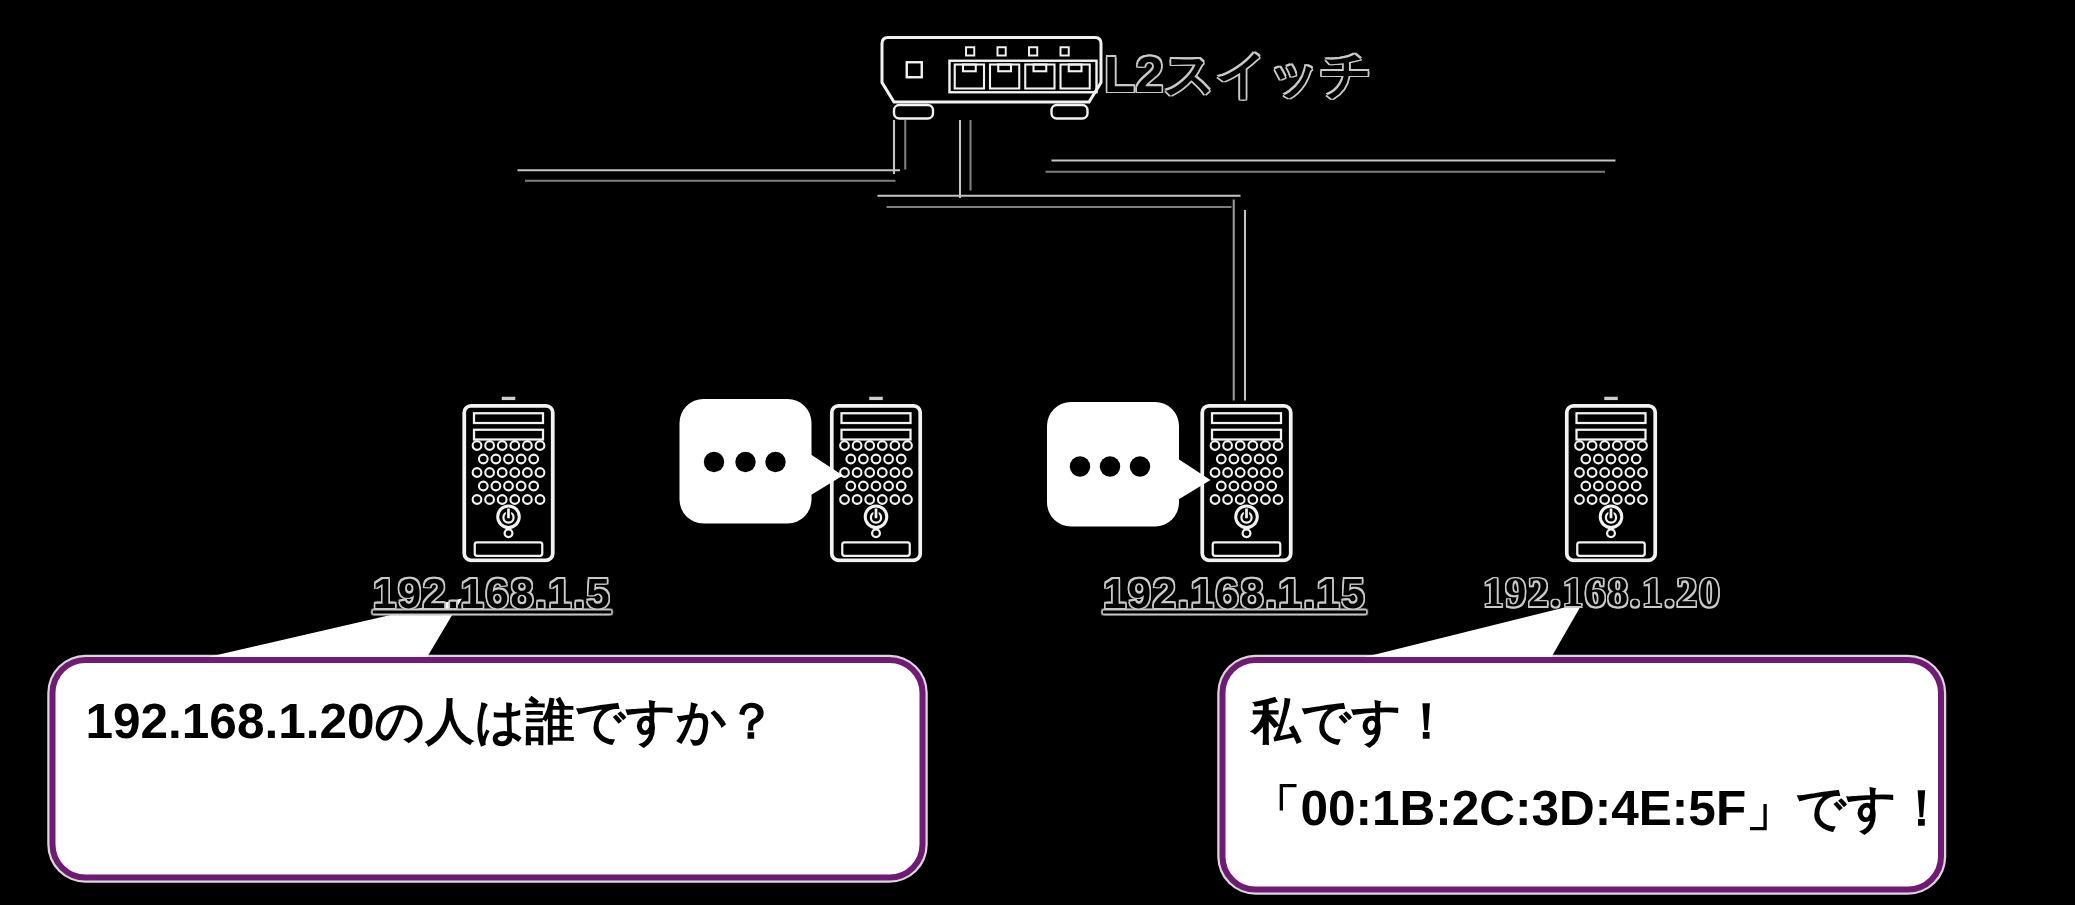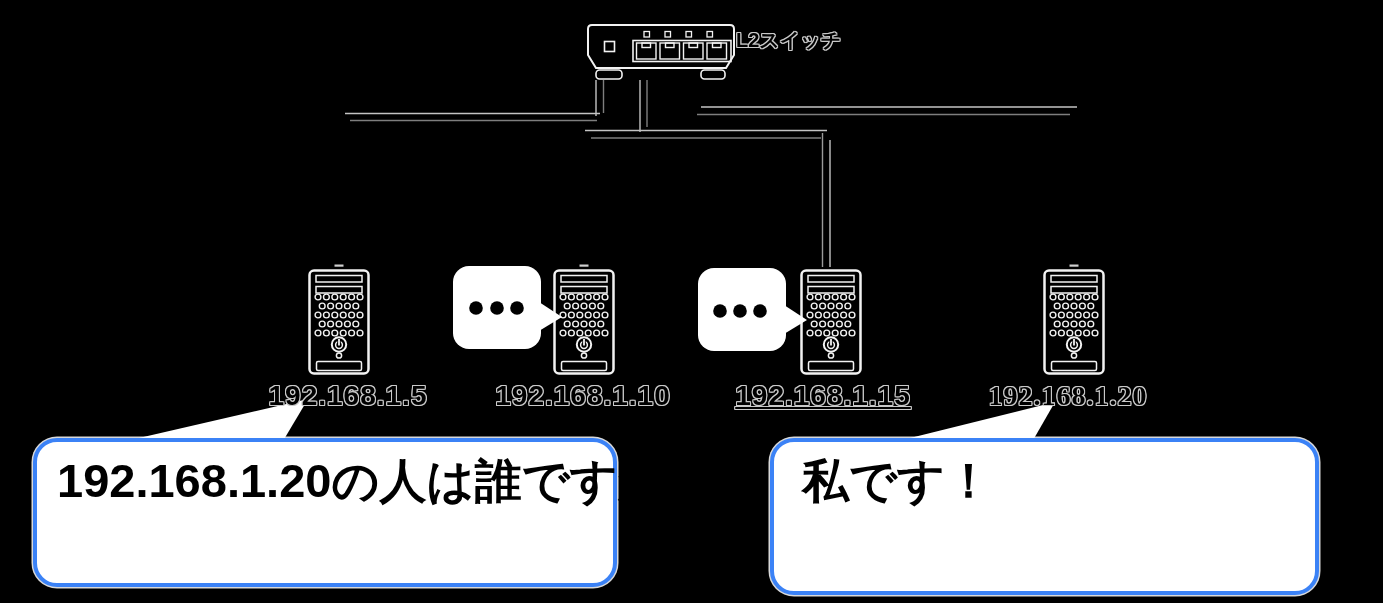--- a/index.html
+++ b/index.html
@@ -7,31 +7,31 @@
     position:relative;width:1383px;height:603px;background:#000;overflow:hidden;
     font-family:"Liberation Sans",sans-serif;
   }
   .stage svg{position:absolute;left:0;top:0;}
   
   .outlined{
     position:absolute;color:#000;font-weight:bold;white-space:nowrap;
     text-shadow:-1px -1px 0 #c9c9c9,1px -1px 0 #c9c9c9,-1px 1px 0 #c9c9c9,1px 1px 0 #c9c9c9,
                  0 -1px 0 #c9c9c9,0 1px 0 #c9c9c9,-1px 0 0 #c9c9c9,1px 0 0 #c9c9c9;
   }
-  .switch-label{left:736px;top:27px;font-size:20px;}
+  .switch-label{left:736px;top:27px;font-size:34px;}
   .ip-label{top:380px;width:240px;text-align:center;font-size:28px;letter-spacing:1px;}
-  .ip-1{left:228px;} .ip-2{left:463px;} .ip-3{left:703px;text-decoration:underline;} .ip-4{left:948px;font-family:Liberation Serif, serif;}
+  .ip-1{left:208px;text-decoration:underline;} .ip-2{left:463px;} .ip-3{left:703px;text-decoration:underline;} .ip-4{left:948px;font-family:Liberation Serif, serif;}
   .bubble{
-    position:absolute;background:#fff;border:4px solid #3b82f6;border-radius:24px;
+    position:absolute;background:#fff;border:4px solid #701a75;border-radius:24px;
     box-shadow:0 0 0 1.5px rgba(255,255,255,.85);
-    color:#000;font-weight:bold;font-size:47px;line-height:58px;
+    color:#000;font-weight:bold;font-size:33px;line-height:58px;
     padding:10px 20px 0 20px;box-sizing:border-box;white-space:nowrap;
   }
   .bubble-left{left:33px;top:438px;width:584px;height:149px;}
-  .bubble-right{left:770px;top:438px;width:549px;height:157px;padding-left:28px;}
+  .bubble-right{left:813px;top:438px;width:483px;height:157px;padding-left:17px;}
 </style>
 </head>
 <body>
 
 <div class="stage">
 
   <svg width="1383" height="603" viewBox="0 0 1383 603">
     <defs>
       <symbol id="pc-tower" viewBox="0 0 62 106">
         <g fill="none" stroke="#f2f2f2">
@@ -154,25 +154,25 @@
       </g>
     </g>
 
     <polygon points="126,441 308,399 283,441" fill="#fff"></polygon>
     <polygon points="894,442 1055,402 1032,442" fill="#fff"></polygon>
   </svg>
 
   <div class="outlined switch-label">L2スイッチ</div>
 
   <div class="outlined ip-label ip-1">192.168.1.5</div>
-  <div class="outlined ip-label ip-2">192.168.1.10</div>
   <div class="outlined ip-label ip-3">192.168.1.15</div>
   <div class="outlined ip-label ip-4">192.168.1.20</div>
 
   <div class="bubble bubble-left">
     <div>192.168.1.20の人は誰ですか？</div>
   </div>
 
   <div class="bubble bubble-right">
     <div>私です！</div>
+    <div>「00:1B:2C:3D:4E:5F」です！</div>
   </div>
 
 </div>
 
 </body></html>

